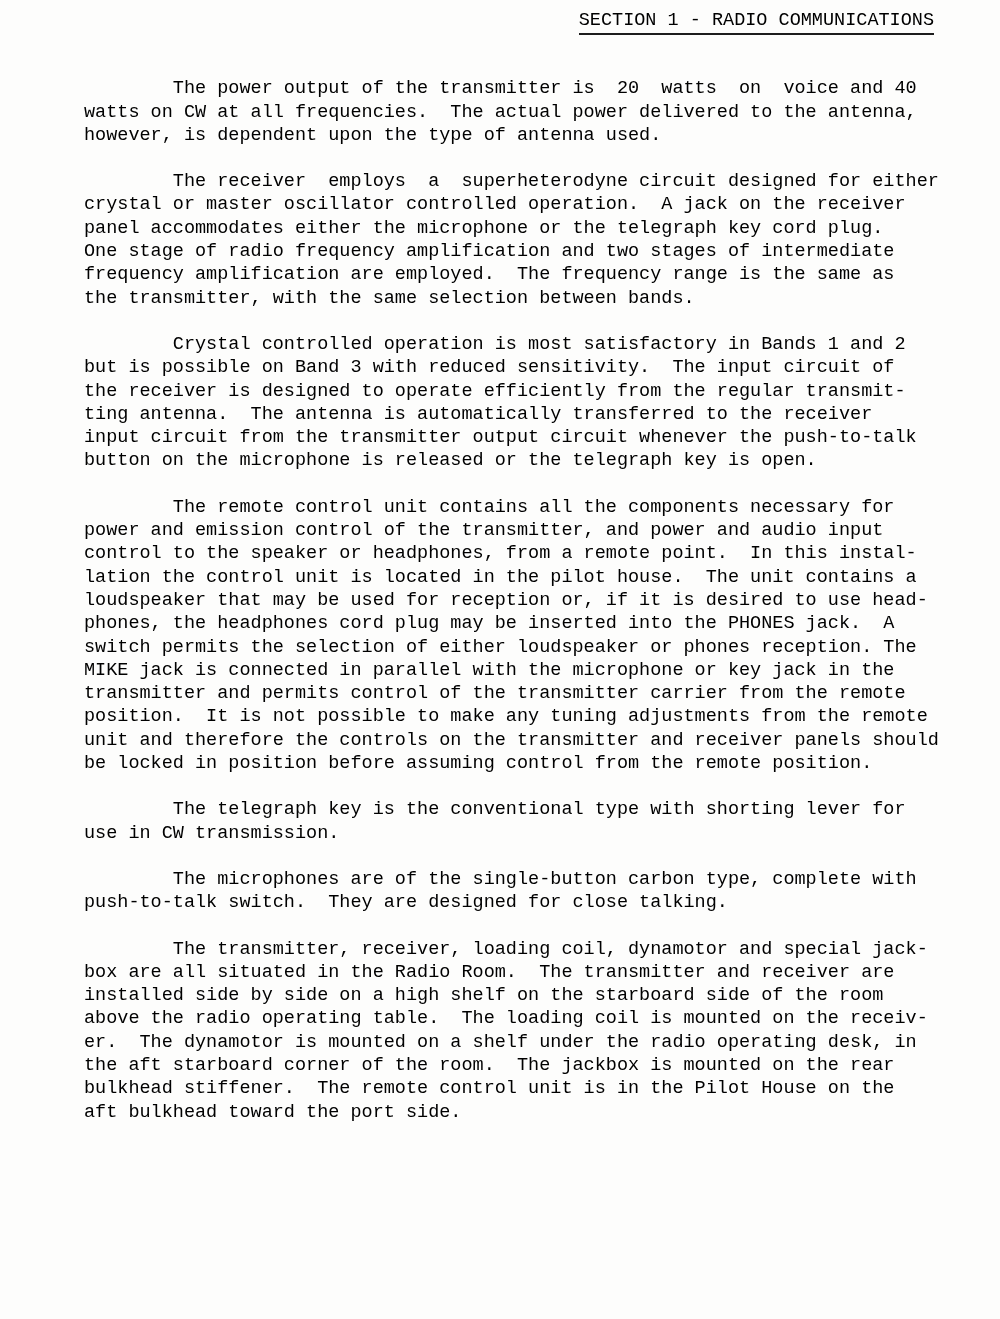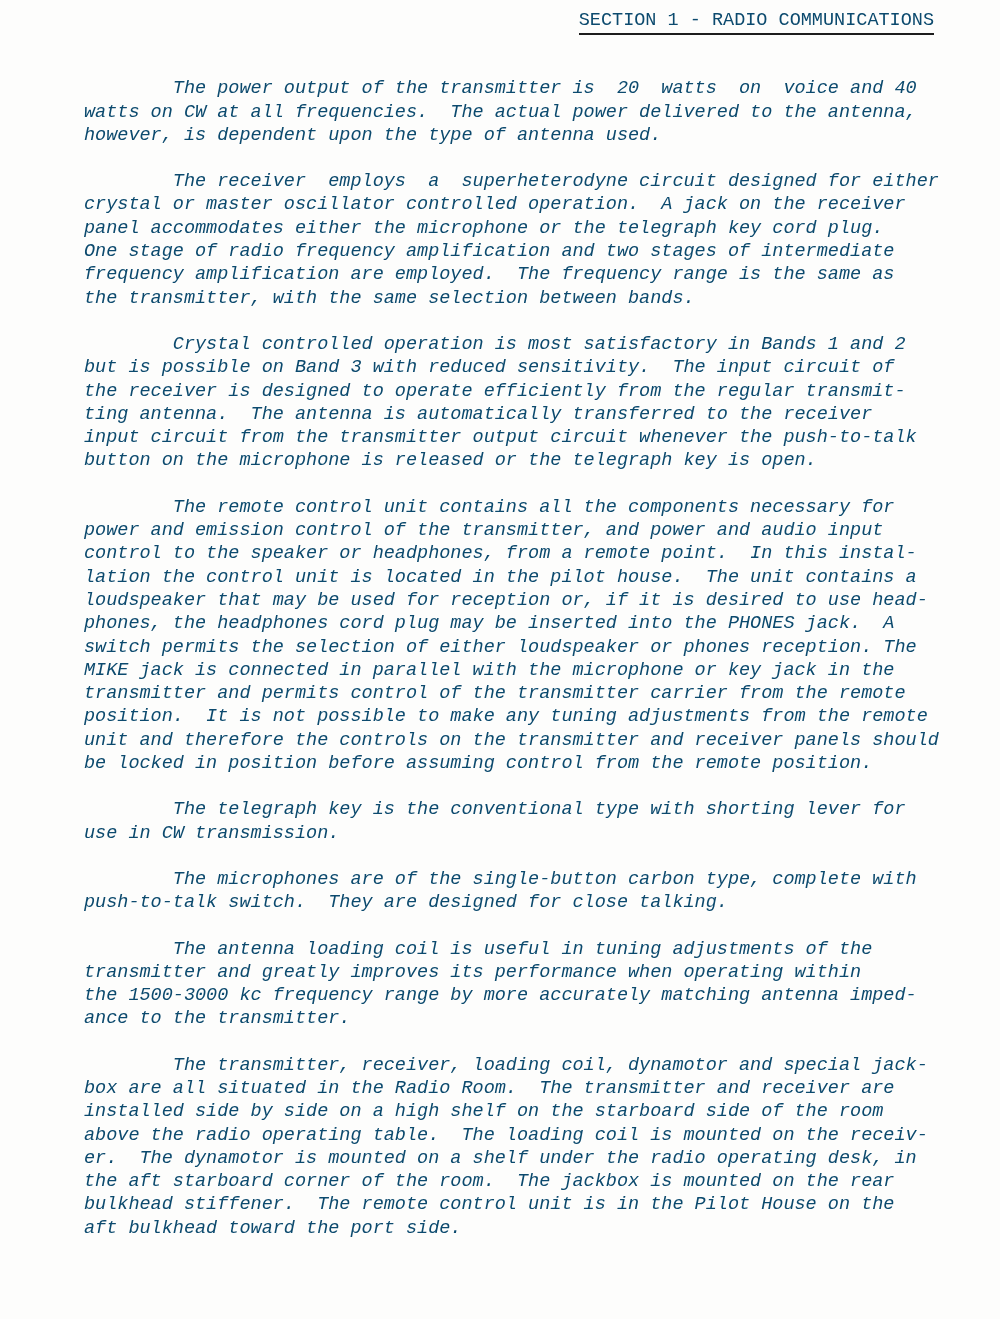--- a/index.html
+++ b/index.html
@@ -5,40 +5,39 @@
   html, body {
     margin: 0;
     padding: 0;
     background: #ffffff;
   }
   .page {
     position: relative;
     width: 1000px;
     height: 1319px;
     background: #fdfdfc;
-    color: #0c4a6e;
+    color: #000000;
     font-family: "Liberation Mono", "DejaVu Sans Mono", monospace;
     font-size: 18.5px;
     line-height: 23.3px;
     overflow: hidden;
     -webkit-font-smoothing: antialiased;
   }
   .header-row {
     text-align: right;
     padding: 9px 66px 0 0;
   }
   .section-title {
     display: inline-block;
     border-bottom: 2px solid #1d1d1d;
     padding-bottom: 1px;
     white-space: pre;
   }
   .doc-body {
     padding: 42px 20px 0 84px;
-    font-style: italic;
   }
   .para {
     white-space: pre;
     margin: 0 0 23px 0;
   }
 </style>
 </head>
 <body>
 
 <div class="page">
@@ -70,24 +69,20 @@
 switch permits the selection of either loudspeaker or phones reception. The
 MIKE jack is connected in parallel with the microphone or key jack in the
 transmitter and permits control of the transmitter carrier from the remote
 position.  It is not possible to make any tuning adjustments from the remote
 unit and therefore the controls on the transmitter and receiver panels should
 be locked in position before assuming control from the remote position.</div>
     <div class="para">        The telegraph key is the conventional type with shorting lever for
 use in CW transmission.</div>
     <div class="para">        The microphones are of the single-button carbon type, complete with
 push-to-talk switch.  They are designed for close talking.</div>
-    <div class="para">        The antenna loading coil is useful in tuning adjustments of the
-transmitter and greatly improves its performance when operating within
-the 1500-3000 kc frequency range by more accurately matching antenna imped-
-ance to the transmitter.</div>
     <div class="para">        The transmitter, receiver, loading coil, dynamotor and special jack-
 box are all situated in the Radio Room.  The transmitter and receiver are
 installed side by side on a high shelf on the starboard side of the room
 above the radio operating table.  The loading coil is mounted on the receiv-
 er.  The dynamotor is mounted on a shelf under the radio operating desk, in
 the aft starboard corner of the room.  The jackbox is mounted on the rear
 bulkhead stiffener.  The remote control unit is in the Pilot House on the
 aft bulkhead toward the port side.</div>
   </div>
 </div>

